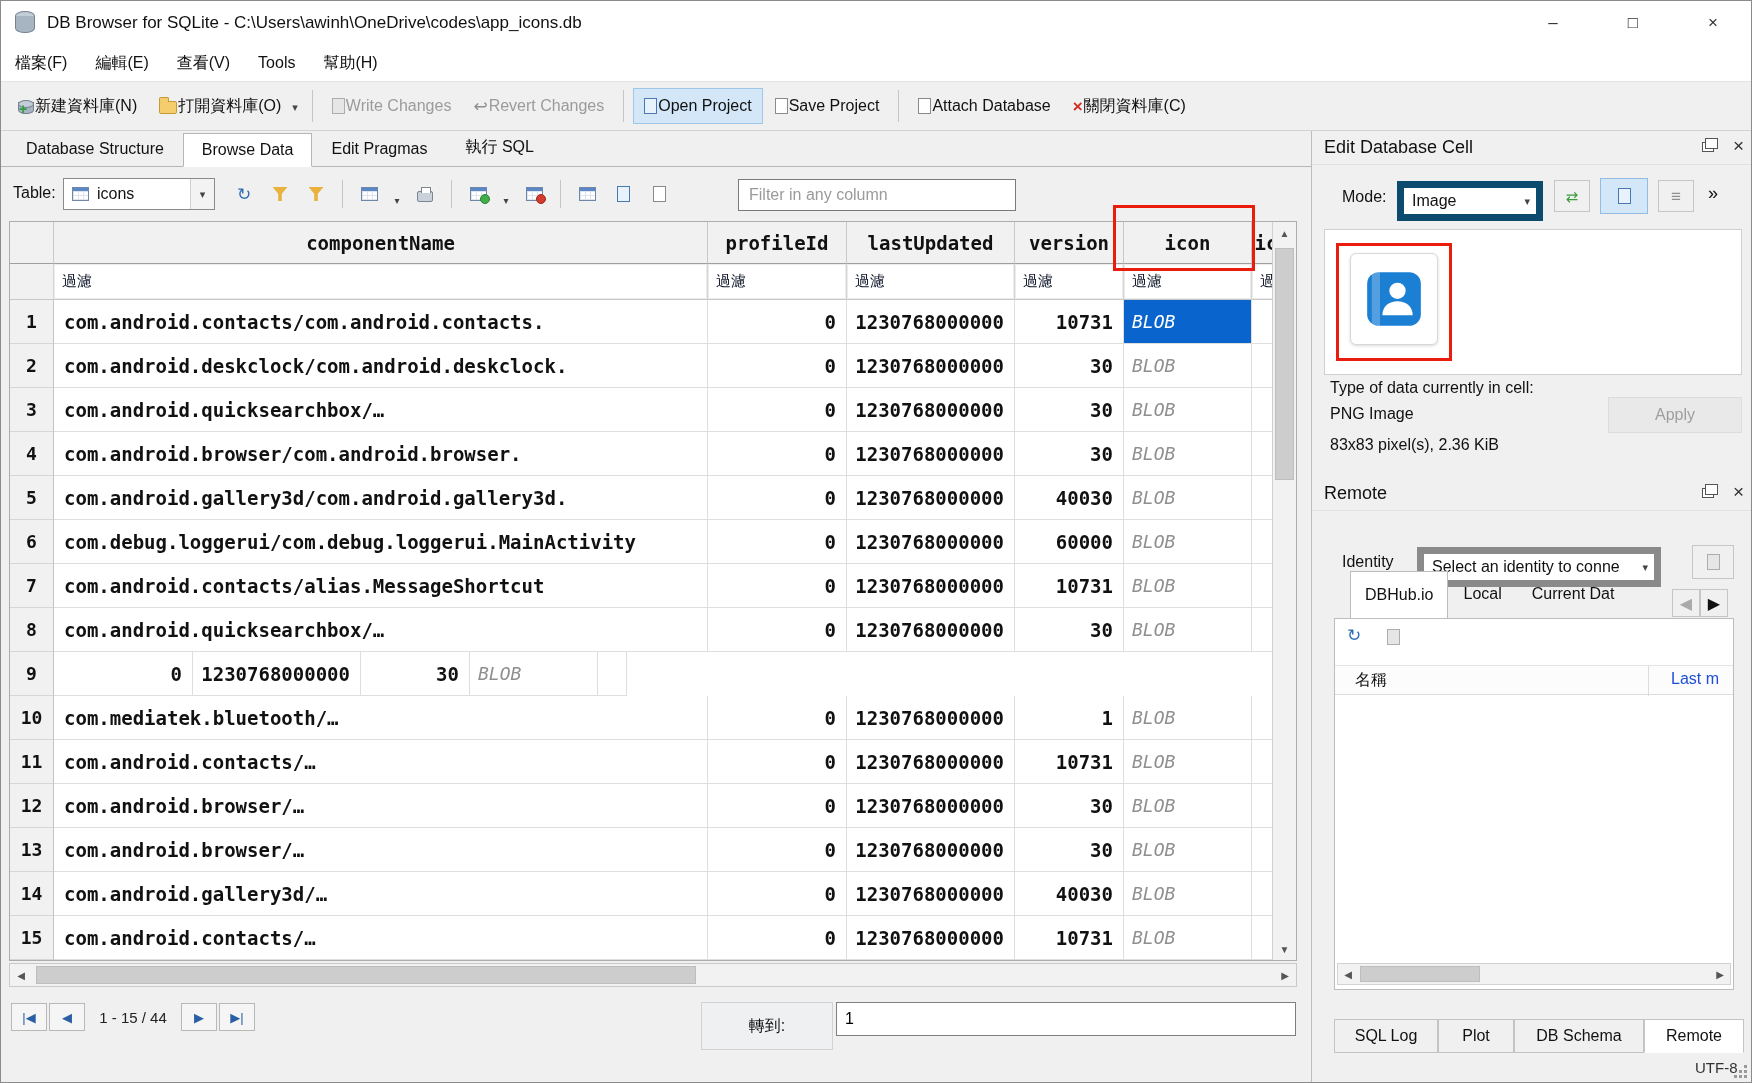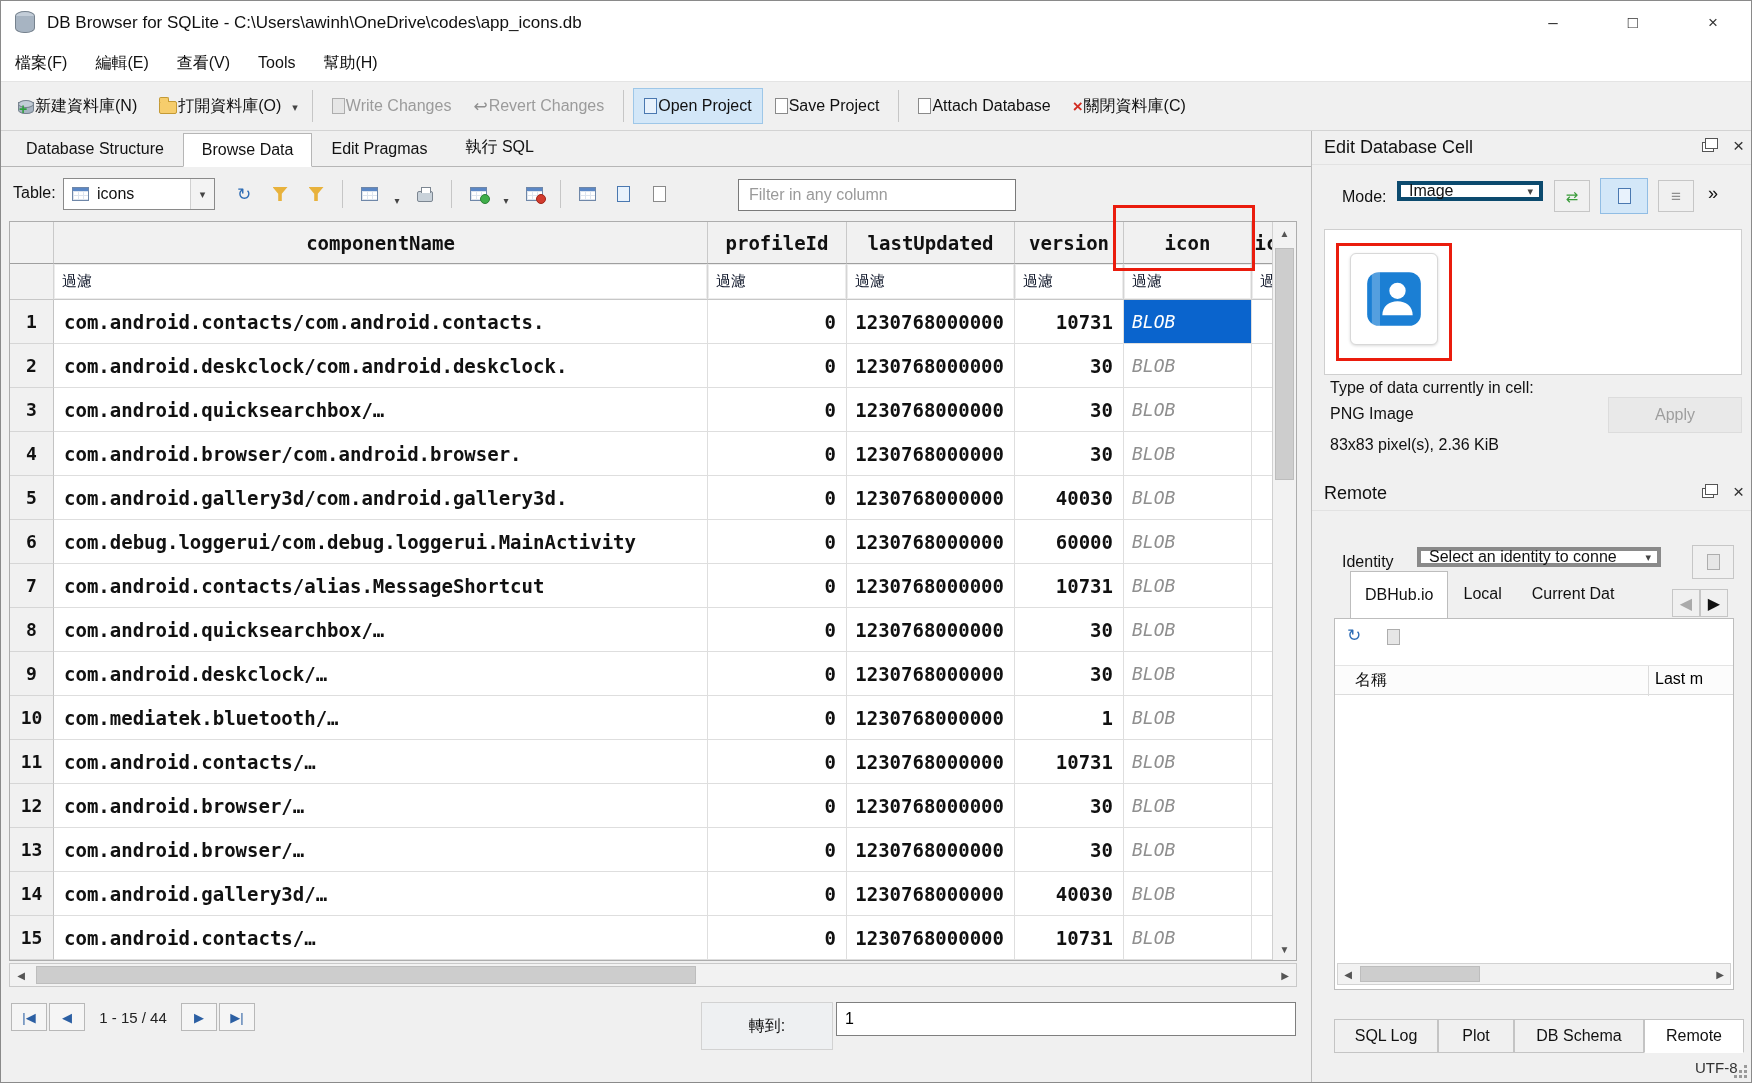--- a/index.html
+++ b/index.html
@@ -114,21 +114,21 @@
   .goto-input{position:absolute;left:835px;top:3px;width:460px;height:34px;border:1px solid #7f7f7f;background:#fff;
     font-size:16px;padding-left:8px;font-family:"Liberation Sans",sans-serif}
 
   
   .rpanel{position:absolute;left:1310px;top:130px;width:442px;height:953px;background:#f0f0f0;border-left:1px solid #bdbdbd;font-size:16px}
   .dock-header{position:absolute;left:0;width:442px;height:34px;display:flex;align-items:center;border-bottom:1px solid #e2e2e2}
   .dock-title{margin-left:12px;font-size:18px}
   .dock-float{position:absolute;right:40px;top:11px;width:12px;height:10px;border:1px solid #555;background:#fff}
   .dock-float::before{content:"";position:absolute;left:2px;top:-5px;width:11px;height:9px;border:1px solid #555;background:#fff}
   .dock-close{position:absolute;right:10px;top:4px;font-size:19px;color:#333}
-  .combo{background:#fff;border:4px solid #0c4a6e;display:flex;align-items:center;padding-left:8px;position:absolute;height:20px}
+  .combo{background:#fff;border:7px solid #0c4a6e;display:flex;align-items:center;padding-left:8px;position:absolute;height:40px}
   .combo.gray{border-color:#8a8a8a}
   .combo .sel-caret{position:absolute;right:6px;font-size:11px;color:#444}
   .sq-btn{position:absolute;display:flex;align-items:center;justify-content:center;background:#f0f0f0;border:1px solid #c6c6c6}
   .sq-btn.blue{background:var(--highlight,#cfe3f7);border-color:#91bde4}
   .preview{position:absolute;left:12px;top:98px;width:418px;height:146px;background:#fff;border:1px solid #cfcfcf}
   .icon-card{position:absolute;left:38px;top:122px;width:88px;height:92px;background:#fff;border:1px solid #d8d8d8;border-radius:6px;
     box-shadow:0 1px 3px rgba(0,0,0,.15);display:flex;align-items:center;justify-content:center}
   .info-line{position:absolute;left:18px;white-space:nowrap}
   .apply-btn{position:absolute;left:296px;top:266px;width:134px;height:36px;background:#e9e9e9;border:1px solid #dcdcdc;
     color:#9e9e9e;display:flex;align-items:center;justify-content:center;font-size:16px}
@@ -350,21 +350,20 @@
     <div class="rcell c-num w-num">8</div>
     <div class="rcell c-comp w-comp">com.android.quicksearchbox/…</div>
     <div class="rcell c-pid w-pid">0</div>
     <div class="rcell c-lu w-lu">1230768000000</div>
     <div class="rcell c-ver w-ver">30</div>
     <div class="rcell c-ico w-ico">BLOB</div>
     <div class="rcell w-stub"></div>
   </div>
         <div class="grow">
     <div class="rcell c-num w-num">9</div>
-    <div class="rcell c-comp w-comp">com.android.deskclock/…</div>
     <div class="rcell c-pid w-pid">0</div>
     <div class="rcell c-lu w-lu">1230768000000</div>
     <div class="rcell c-ver w-ver">30</div>
     <div class="rcell c-ico w-ico">BLOB</div>
     <div class="rcell w-stub"></div>
   </div>
         <div class="grow">
     <div class="rcell c-num w-num">10</div>
     <div class="rcell c-comp w-comp">com.mediatek.bluetooth/…</div>
     <div class="rcell c-pid w-pid">0</div>
@@ -504,21 +503,21 @@
     </div>
     <div class="sq-btn" style="left:360px;top:458px;width:28px;height:28px;color:#aaa">◀</div>
     <div class="sq-btn" style="left:388px;top:458px;width:28px;height:28px;color:#111">▶</div>
 
     <div class="r-content">
       <div style="position:absolute;left:12px;top:8px" class="glyph-blue">↻</div>
       <div style="position:absolute;left:52px;top:10px" class="mi mi-doc gray"></div>
       <div class="r-head">
         <span style="position:absolute;left:20px;top:4px">名稱</span>
         <span class="colsep"></span>
-        <span style="position:absolute;left:320px;top:4px;color:#000000">Last m</span>
+        <span style="position:absolute;left:336px;top:4px;color:#1d4ed8">Last m</span>
       </div>
       <div class="r-hscroll">
         <div class="h-arrow" style="left:0;width:20px;height:20px">◀</div>
         <div style="position:absolute;left:22px;top:2px;width:120px;height:16px;background:#cdcdcd;border:1px solid #bdbdbd"></div>
         <div class="h-arrow" style="right:0;width:20px;height:20px">▶</div>
       </div>
     </div>
 
     <div style="position:absolute;left:22px;top:888px;display:flex">
       <div class="btab" style="width:104px">SQL Log</div>

